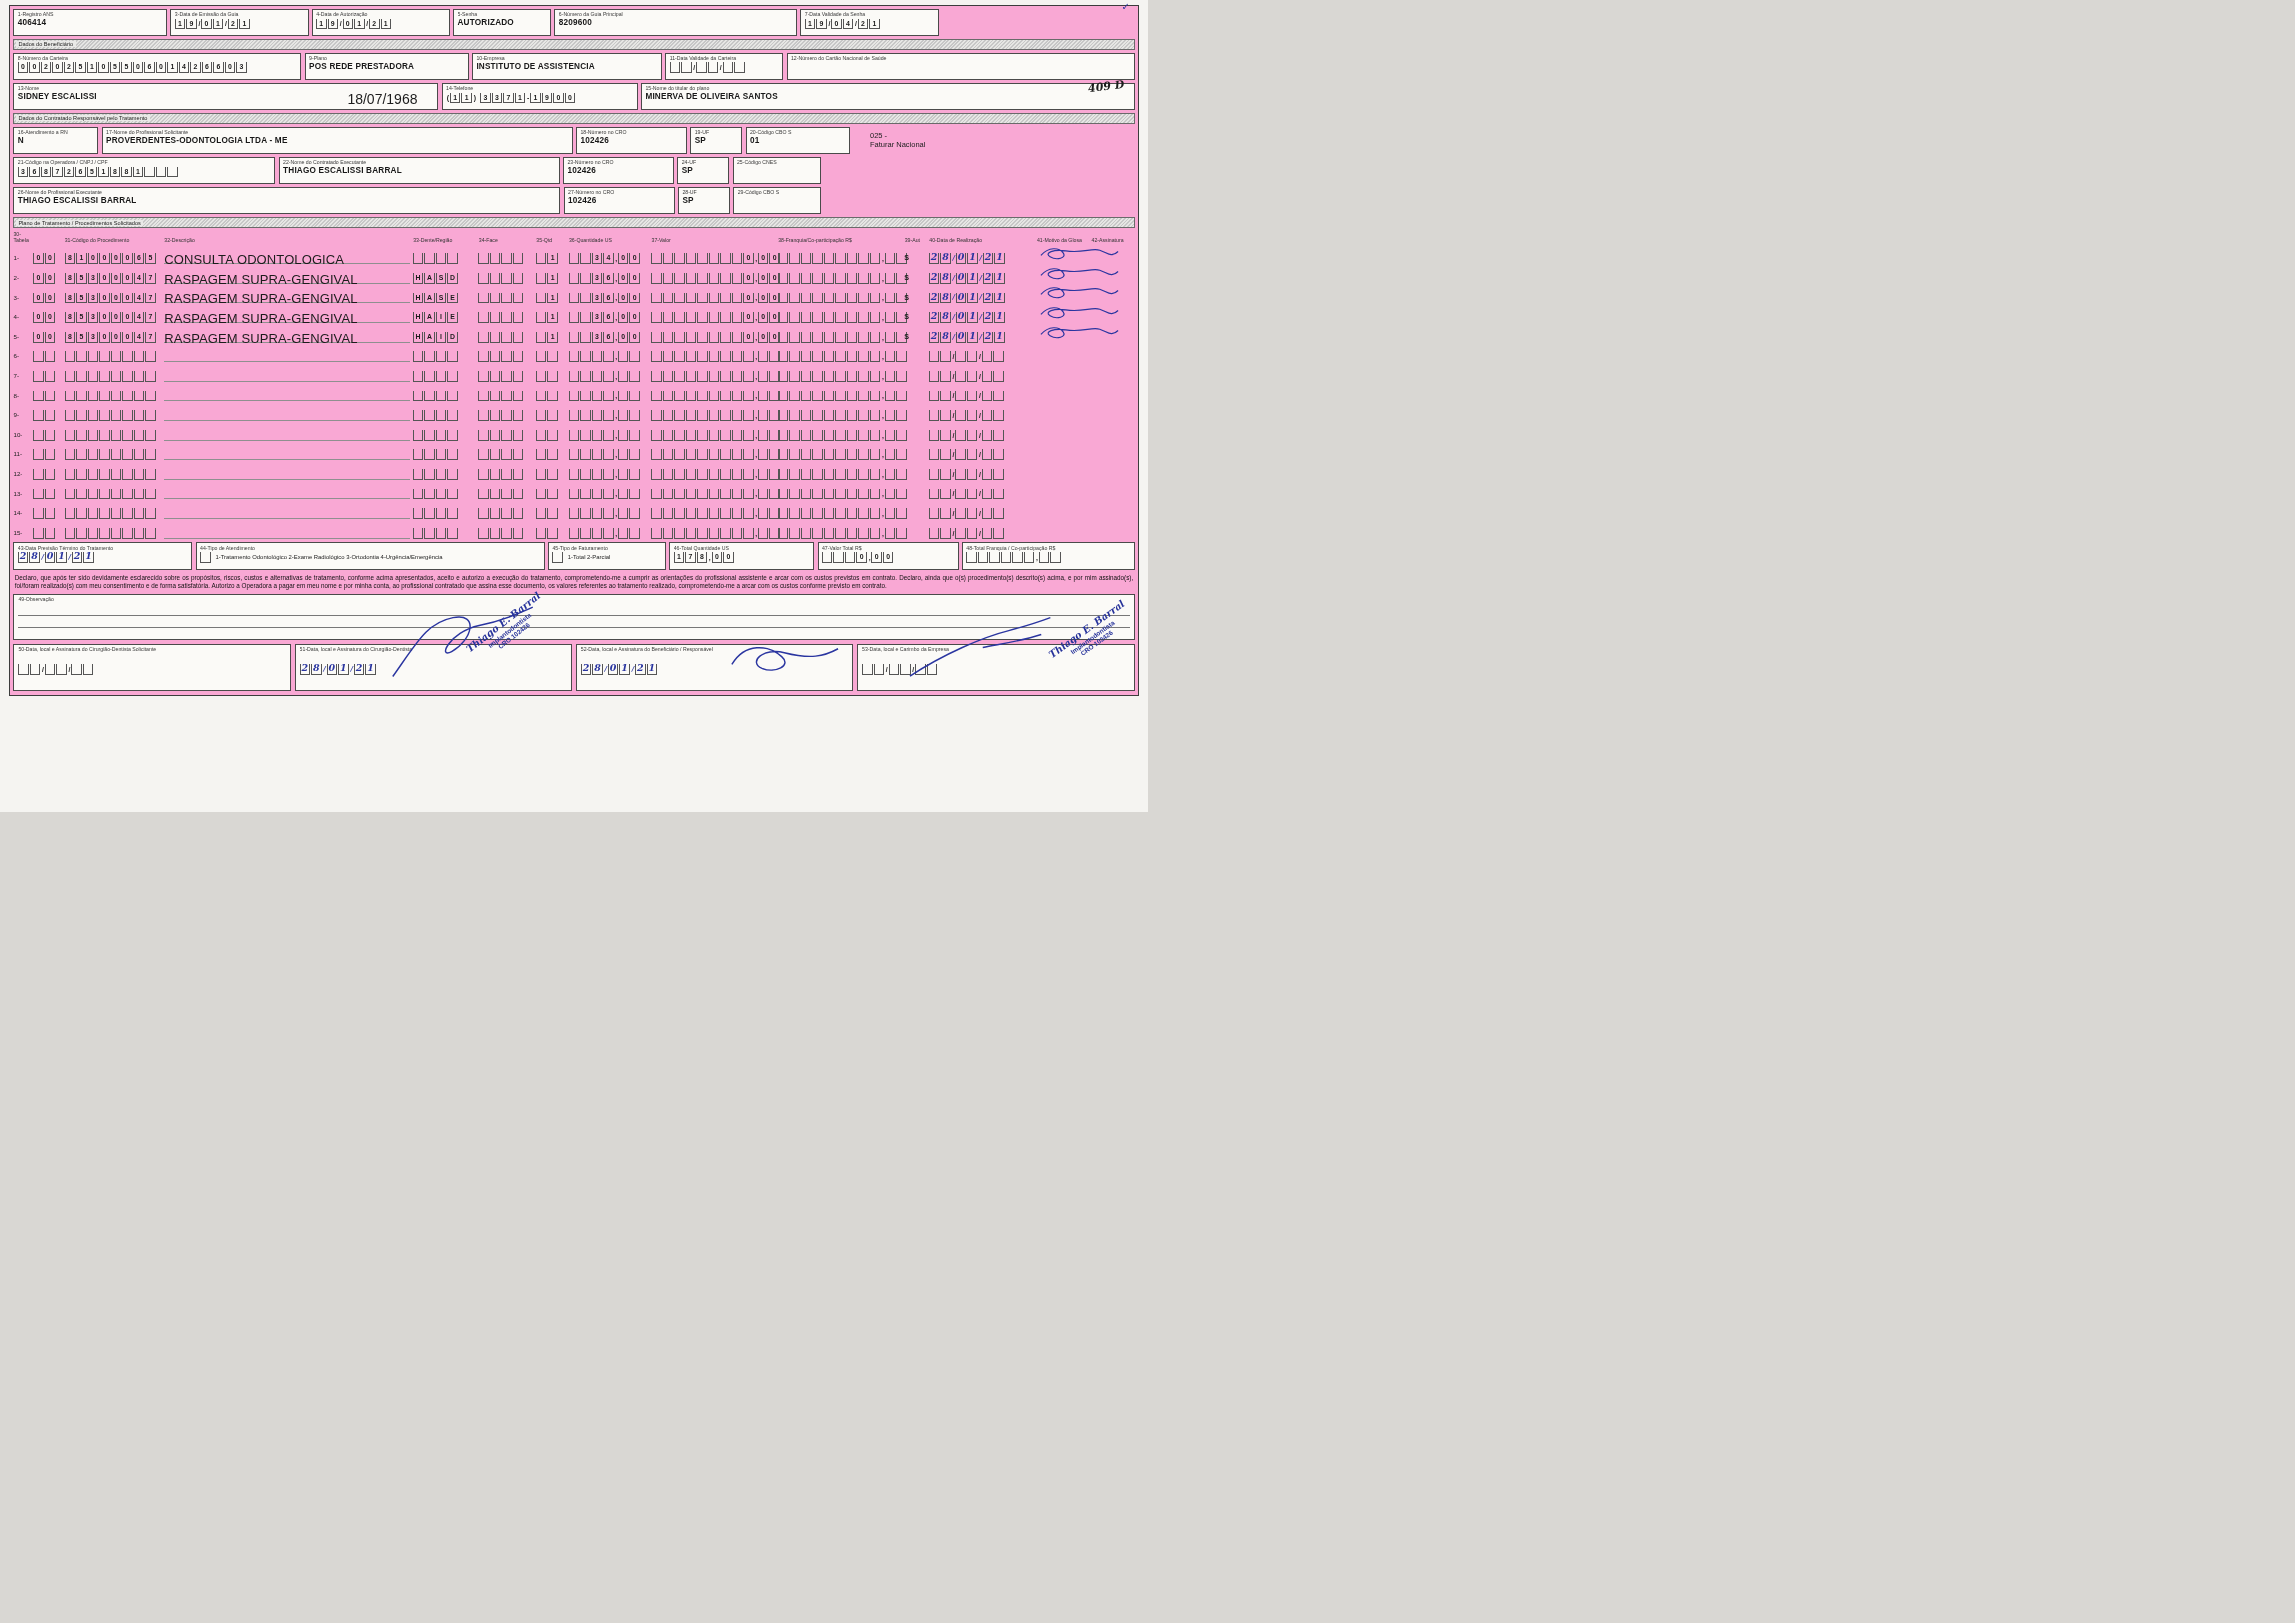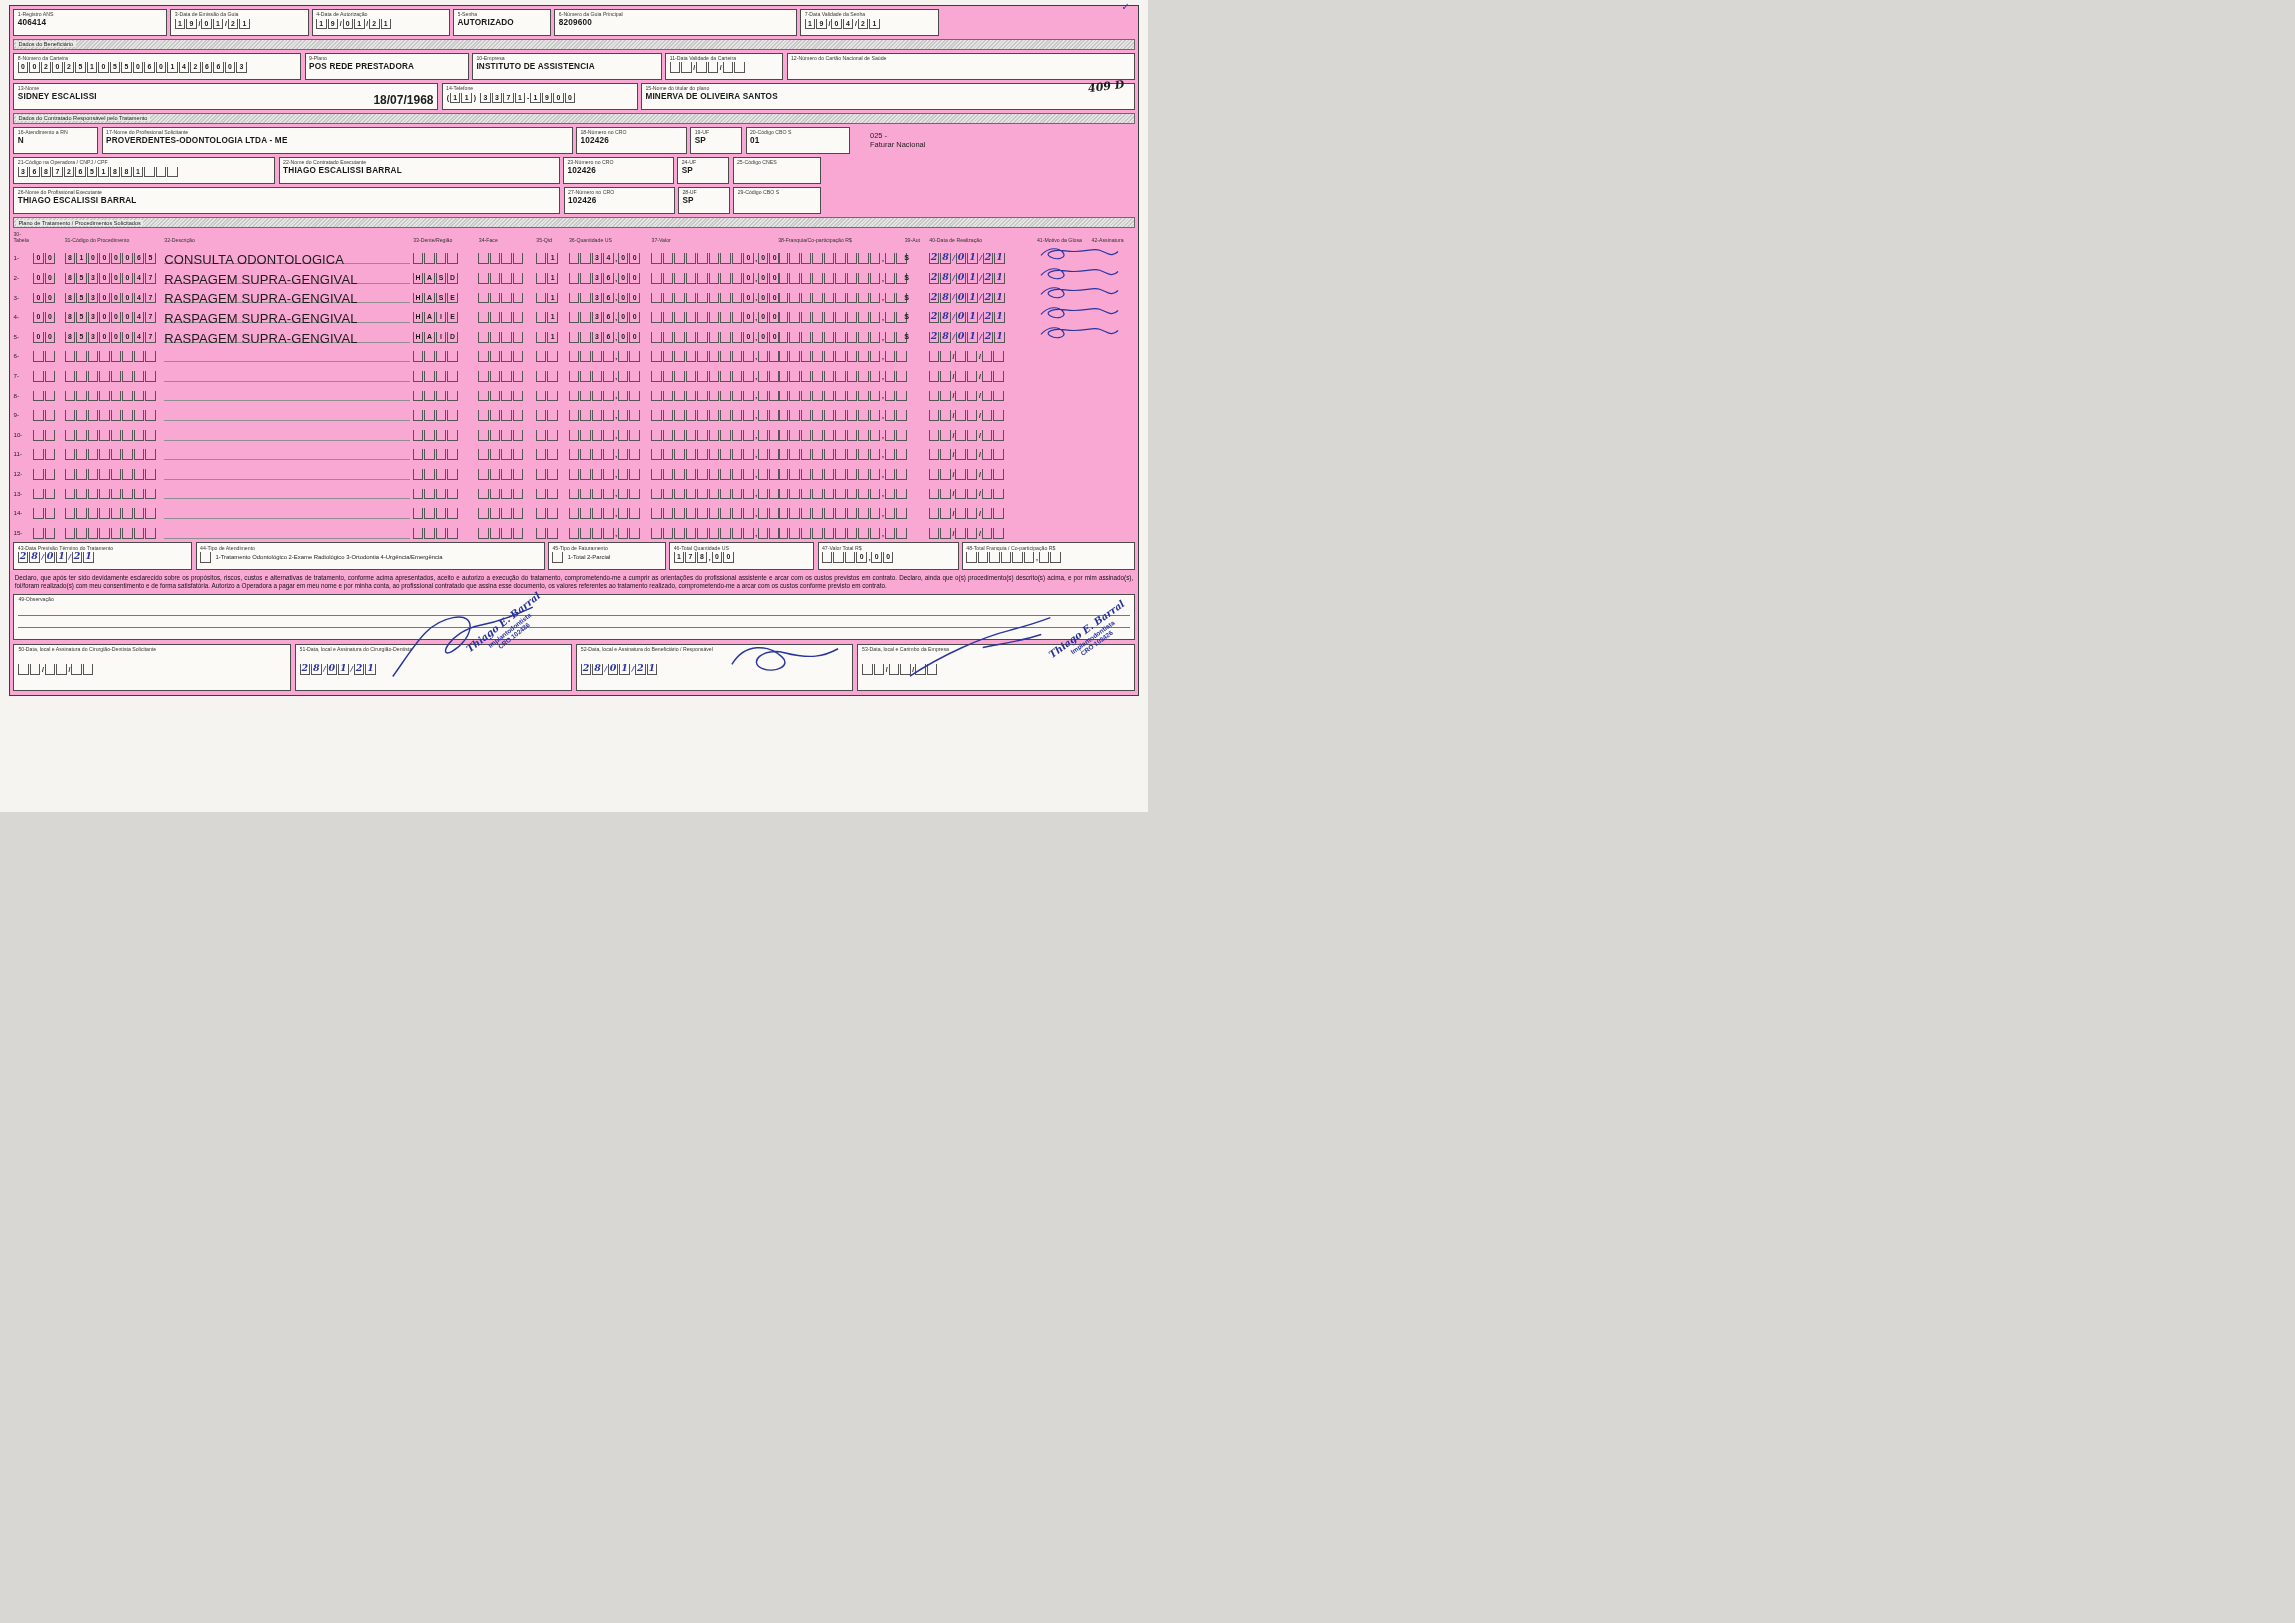--- a/index.html
+++ b/index.html
@@ -35,21 +35,21 @@
   
   .comb{white-space:nowrap;line-height:11px;}
   .comb .cell{display:inline-block;width:8.5px;height:9.8px;border:0.7px solid #555;border-top:none;
       margin-right:1px;font-size:6.9px;font-weight:bold;text-align:center;vertical-align:bottom;line-height:10.5px;overflow:visible;}
   .comb .sep{display:inline-block;font-size:6.9px;font-weight:bold;vertical-align:bottom;white-space:pre;margin:0 0.7px;}
   .hand, .handwritten{color:#2a35a0;}
   .handwritten .cell{color:#2a35a0;font-family:"DejaVu Serif",serif;font-style:italic;font-size:9.5px;line-height:8.5px;}
   .handwritten .sep{color:#2a35a0;font-family:"DejaVu Serif",serif;font-style:italic;}
   .hand-note{position:absolute;right:9.2px;top:-3.9px;font-family:"DejaVu Serif",serif;font-style:italic;
       font-weight:bold;font-size:11px;transform:rotate(-7deg);}
-  .birth{position:absolute;right:4px;bottom:2.6px;font-size:12px;font-weight:bold;}
+  .birth{position:absolute;right:20px;bottom:2.6px;font-size:14px;font-weight:normal;}
   .faturar{padding:3.9px 0 0 17px;font-size:7.5px;color:#222;}
   
   .phead{display:flex;gap:2.6px;font-size:5.2px;color:#333;margin:1.3px 0 2px 0;align-items:flex-end;}
   .prow{display:flex;gap:2.6px;align-items:flex-end;height:19.6px;}
   .c-num{width:17px;} .c-tab{width:29px;} .c-cod{width:97px;} .c-desc{flex:1;max-width:249px;min-width:170px;}
   .c-dente{width:63px;} .c-face{width:55px;} .c-qtd{width:30px;} .c-qus{width:80px;}
   .c-val{width:124px;} .c-fra{width:124px;} .c-aut{width:22px;} .c-data{width:105px;} .c-sign{width:98px;}
   .c-glosa{width:52px;} .c-ass{width:43px;}
   .pnum{font-size:6.2px;color:#222;line-height:11.8px;}
   .pdesc{border-bottom:0.7px solid #8f8f8f;font-size:13px;font-weight:normal;height:11px;letter-spacing:0.1px;}

